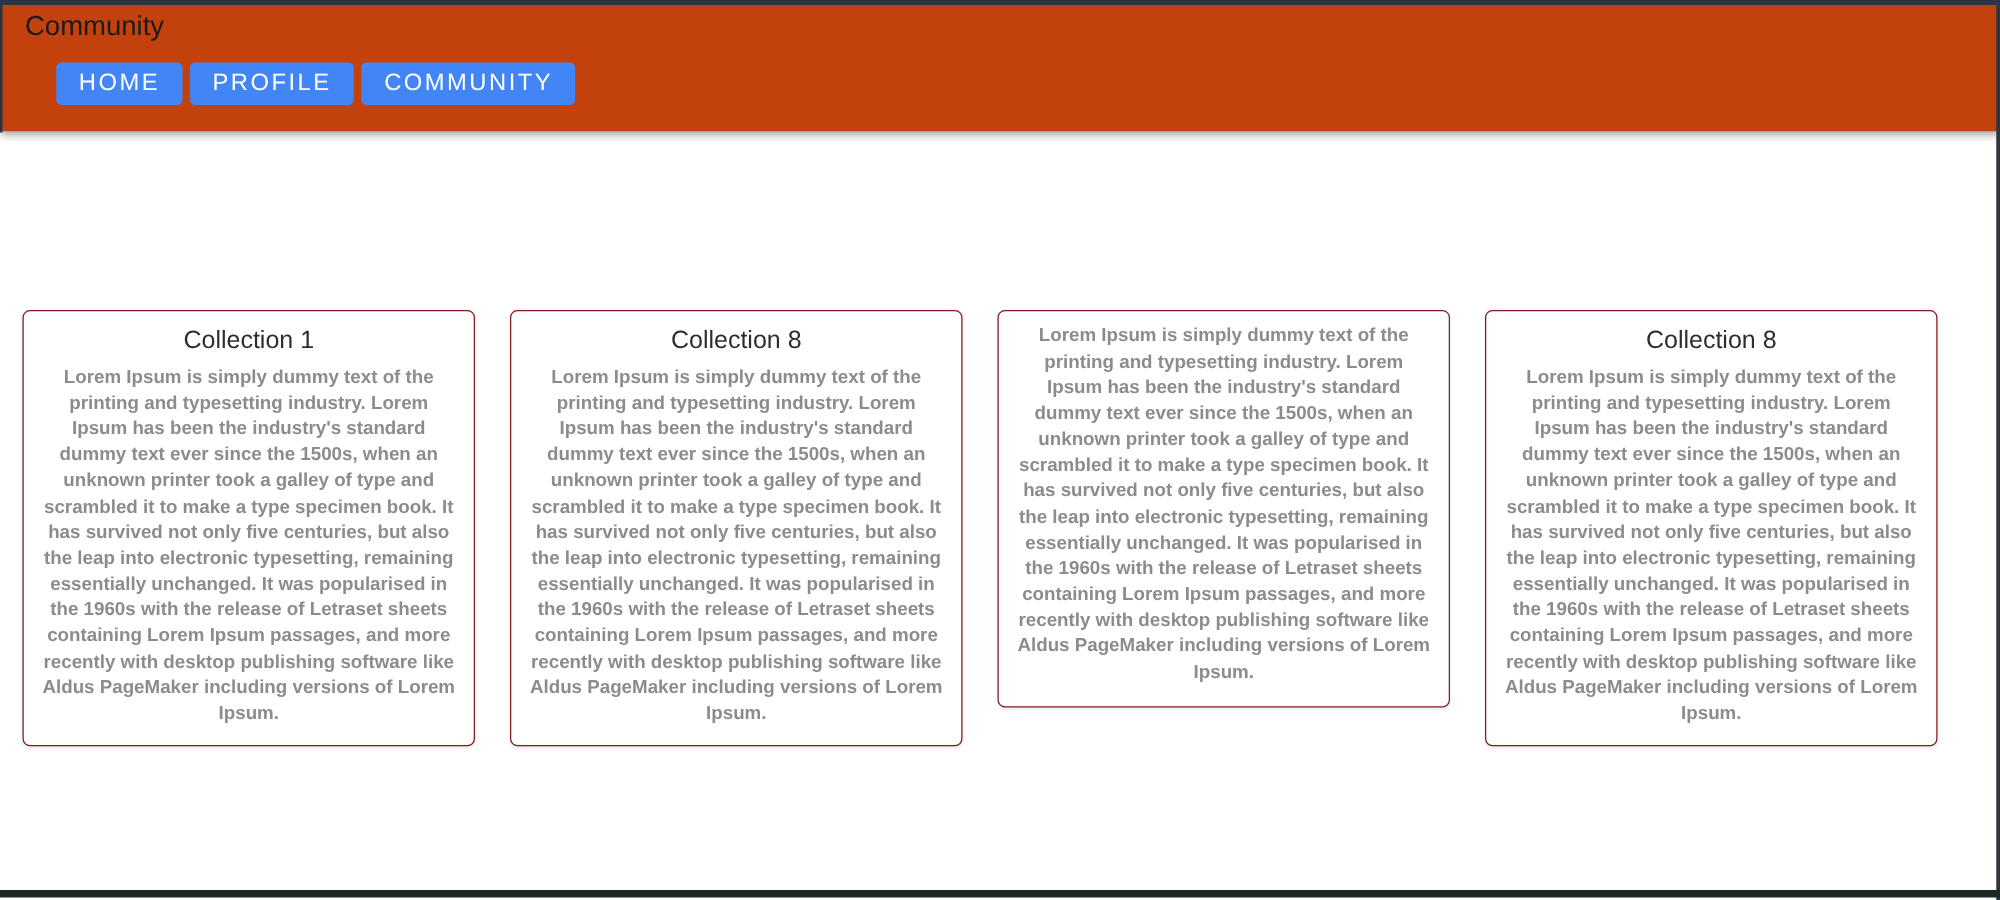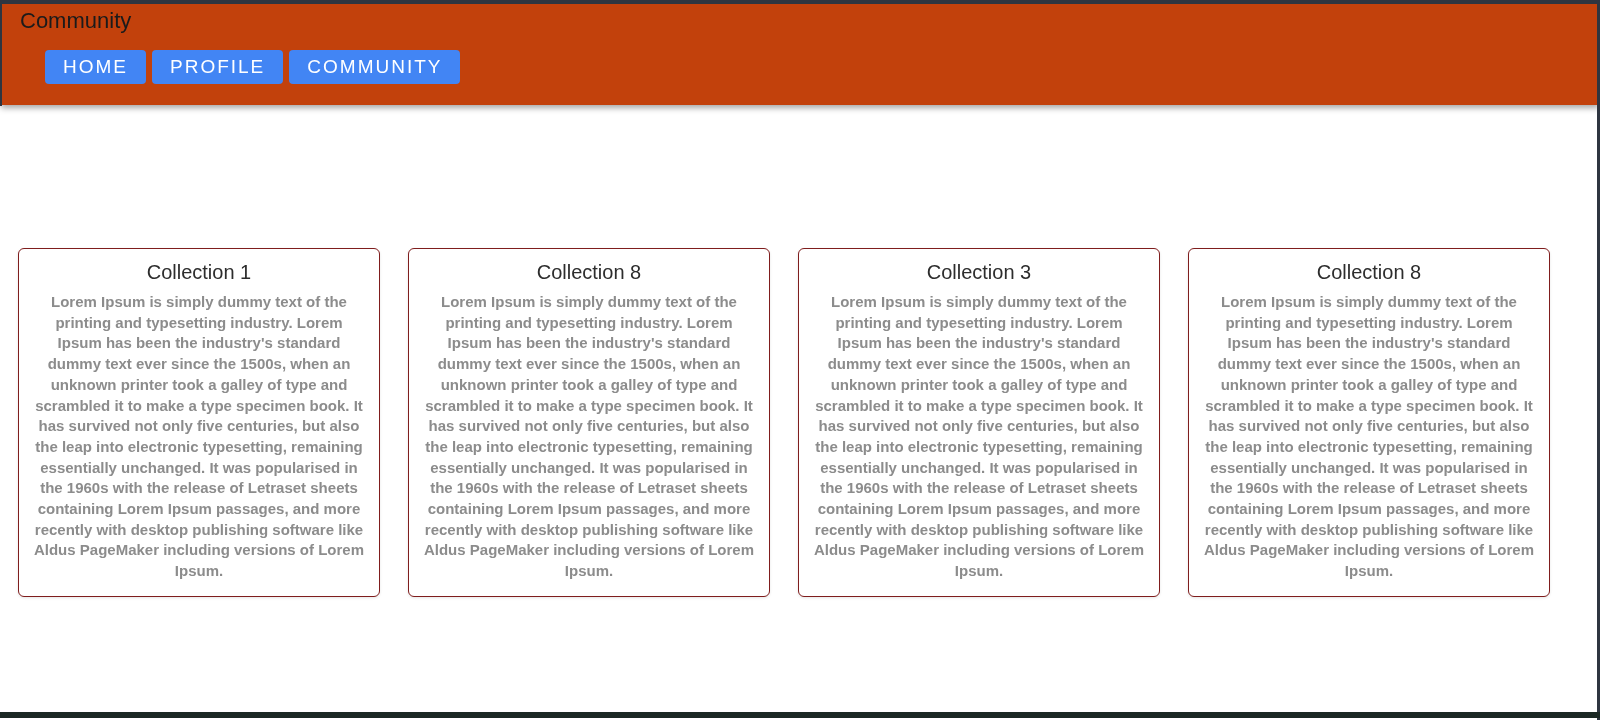--- a/index.html
+++ b/index.html
@@ -98,21 +98,20 @@
   <div class="cards-row">
     <div class="card">
       <div class="card-title">Collection 1</div>
       <p class="card-body">Lorem Ipsum is simply dummy text of the printing and typesetting industry. Lorem Ipsum has been the industry's standard dummy text ever since the 1500s, when an unknown printer took a galley of type and scrambled it to make a type specimen book. It has survived not only five centuries, but also the leap into electronic typesetting, remaining essentially unchanged. It was popularised in the 1960s with the release of Letraset sheets containing Lorem Ipsum passages, and more recently with desktop publishing software like Aldus PageMaker including versions of Lorem Ipsum.</p>
     </div>
     <div class="card">
       <div class="card-title">Collection 8</div>
       <p class="card-body">Lorem Ipsum is simply dummy text of the printing and typesetting industry. Lorem Ipsum has been the industry's standard dummy text ever since the 1500s, when an unknown printer took a galley of type and scrambled it to make a type specimen book. It has survived not only five centuries, but also the leap into electronic typesetting, remaining essentially unchanged. It was popularised in the 1960s with the release of Letraset sheets containing Lorem Ipsum passages, and more recently with desktop publishing software like Aldus PageMaker including versions of Lorem Ipsum.</p>
     </div>
     <div class="card">
-      <div class="card-title">Collection 3</div>
       <p class="card-body">Lorem Ipsum is simply dummy text of the printing and typesetting industry. Lorem Ipsum has been the industry's standard dummy text ever since the 1500s, when an unknown printer took a galley of type and scrambled it to make a type specimen book. It has survived not only five centuries, but also the leap into electronic typesetting, remaining essentially unchanged. It was popularised in the 1960s with the release of Letraset sheets containing Lorem Ipsum passages, and more recently with desktop publishing software like Aldus PageMaker including versions of Lorem Ipsum.</p>
     </div>
     <div class="card">
       <div class="card-title">Collection 8</div>
       <p class="card-body">Lorem Ipsum is simply dummy text of the printing and typesetting industry. Lorem Ipsum has been the industry's standard dummy text ever since the 1500s, when an unknown printer took a galley of type and scrambled it to make a type specimen book. It has survived not only five centuries, but also the leap into electronic typesetting, remaining essentially unchanged. It was popularised in the 1960s with the release of Letraset sheets containing Lorem Ipsum passages, and more recently with desktop publishing software like Aldus PageMaker including versions of Lorem Ipsum.</p>
     </div>
   </div>
 
 </div>
 

